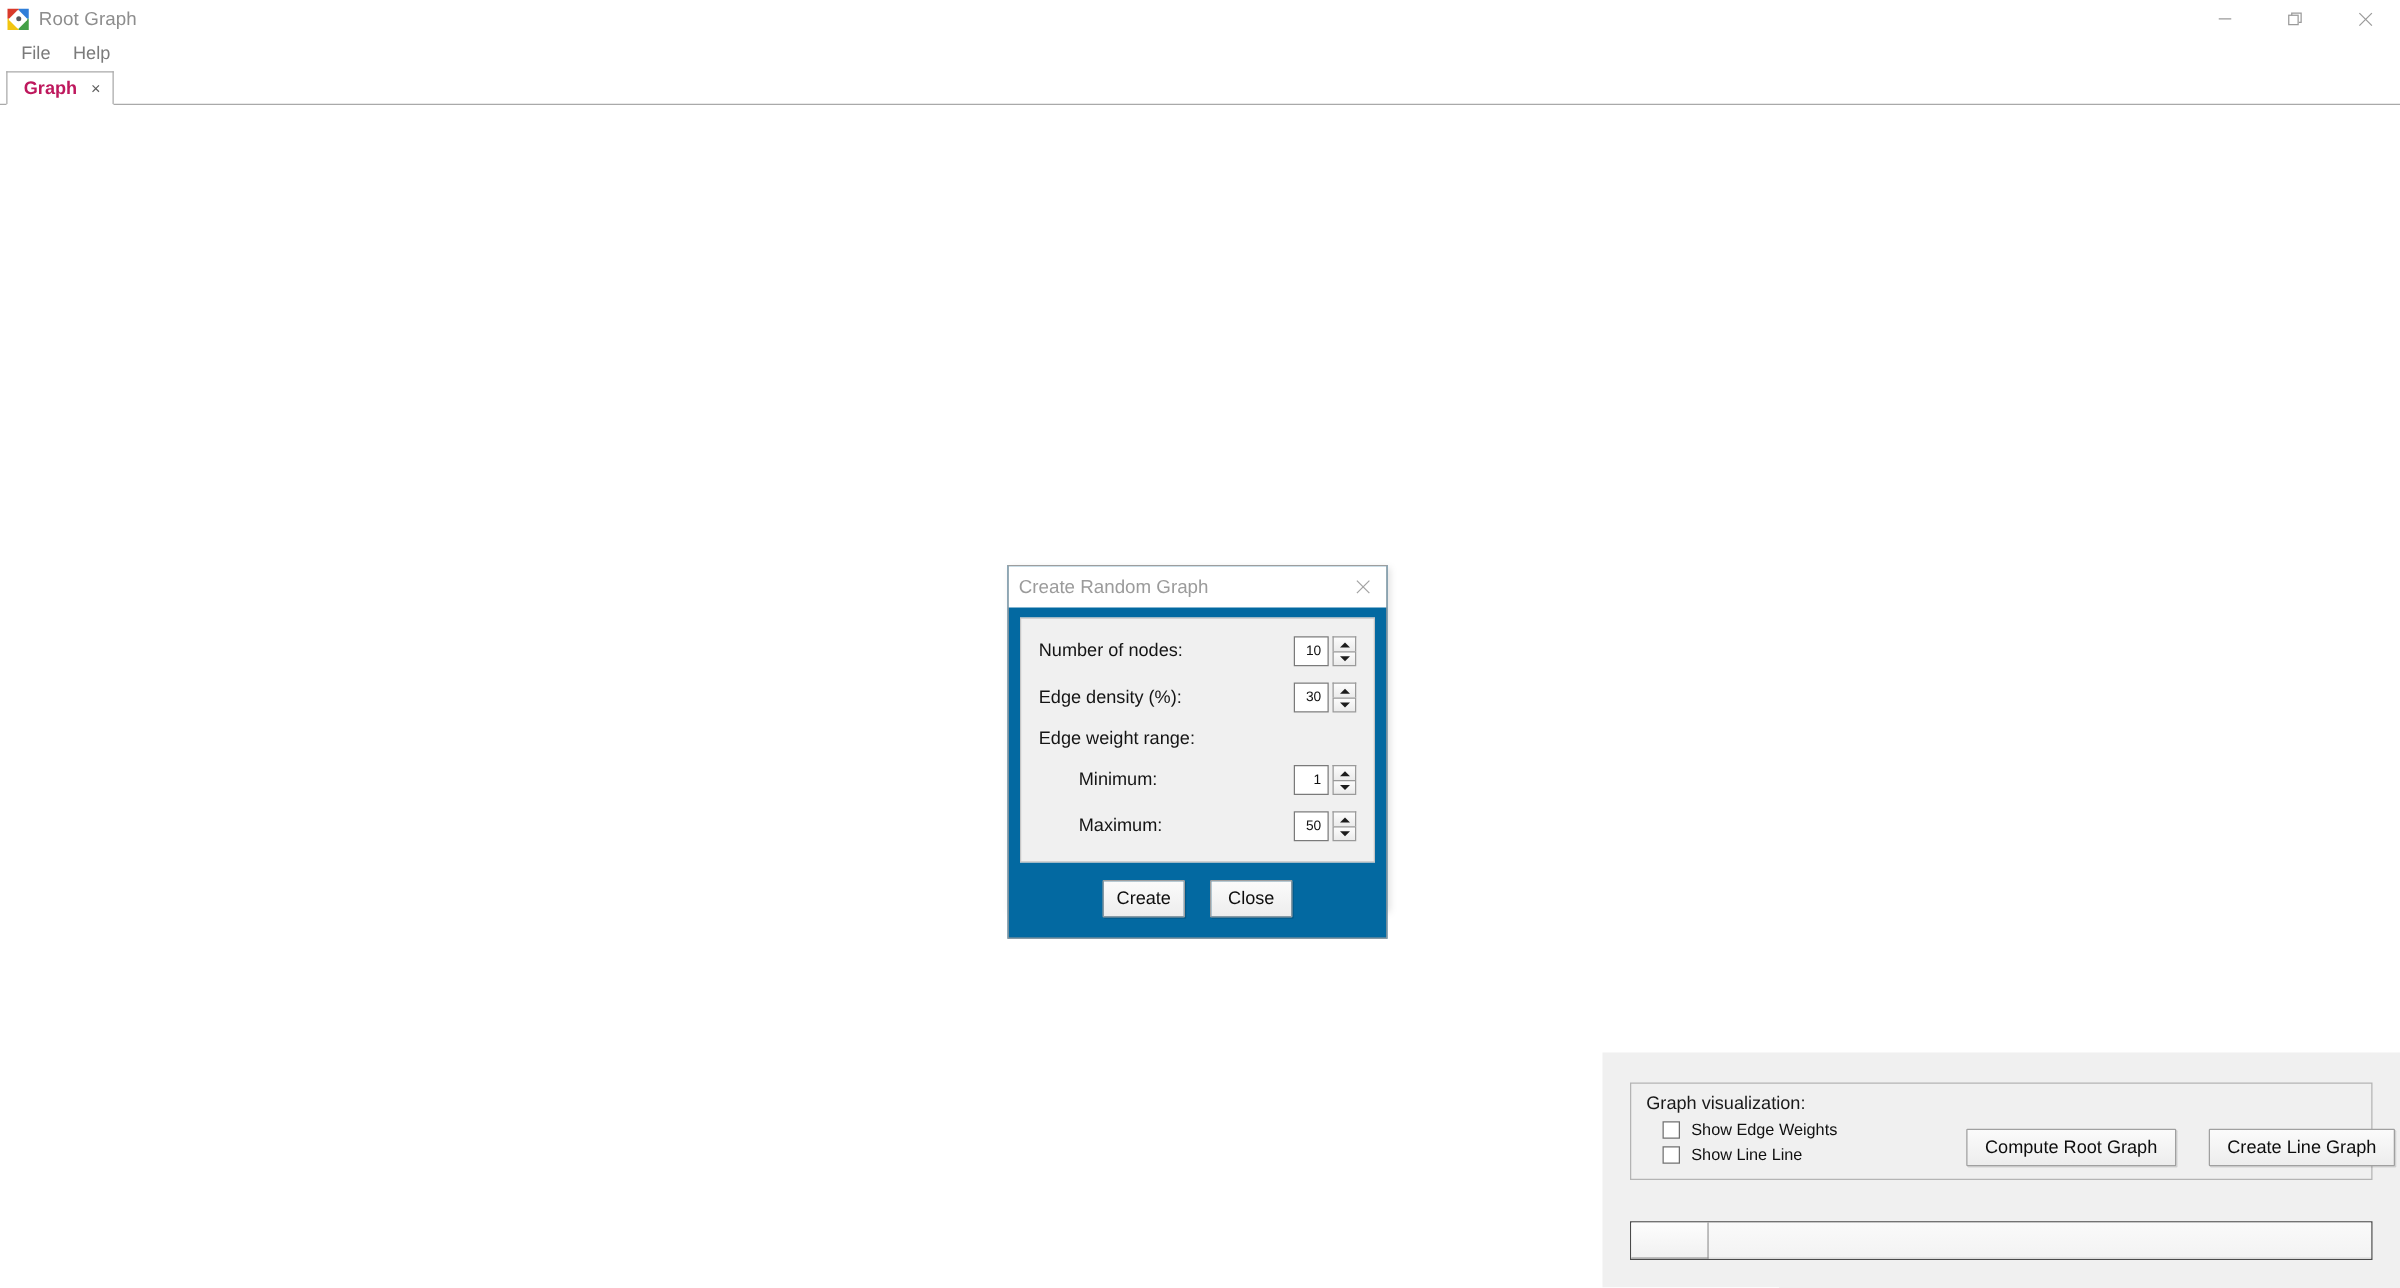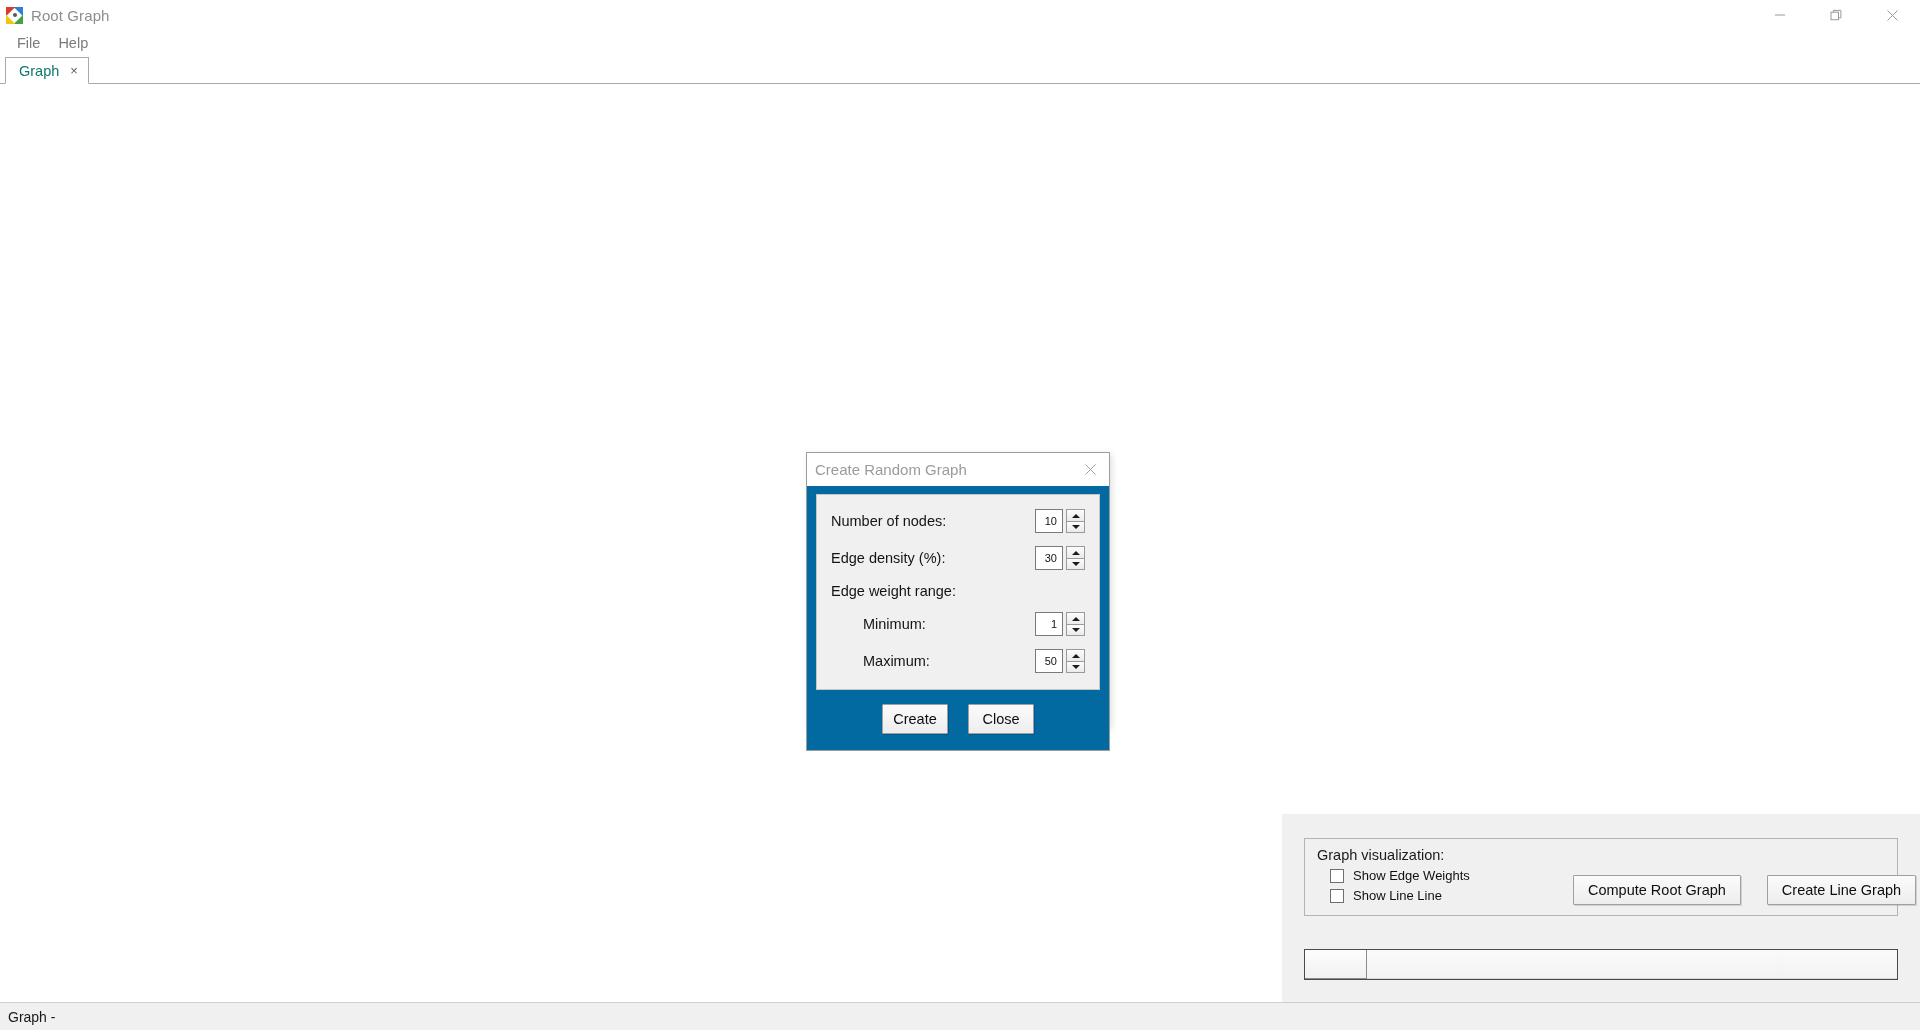--- a/index.html
+++ b/index.html
@@ -112,22 +112,22 @@
     align-items: center;
     padding: 0 9px 0 13px;
     background: #ffffff;
     border: 1px solid #a9a9a9;
     border-bottom: 1px solid #ffffff;
     margin-bottom: -1px;
     gap: 10px;
   }
   .tab-label {
     font-size: 14.5px;
-    font-weight: normal;
-    color: #0f766e;
+    font-weight: bold;
+    color: #be185d;
     white-space: nowrap;
   }
   .tab-close {
     font-size: 13px;
     color: #5e5e5e;
     line-height: 1;
     padding: 0 1px;
   }
 
   
@@ -583,17 +583,14 @@
         <div class="dialog-buttons">
           <button class="dlg-btn">Create</button>
           <button class="dlg-btn">Close</button>
         </div>
       </div>
 
     </div>
 
   </div>
 
-  <div class="statusbar">
-    <span class="status-text">Graph  -</span>
-  </div>
 
 </div>
 
 </body></html>

